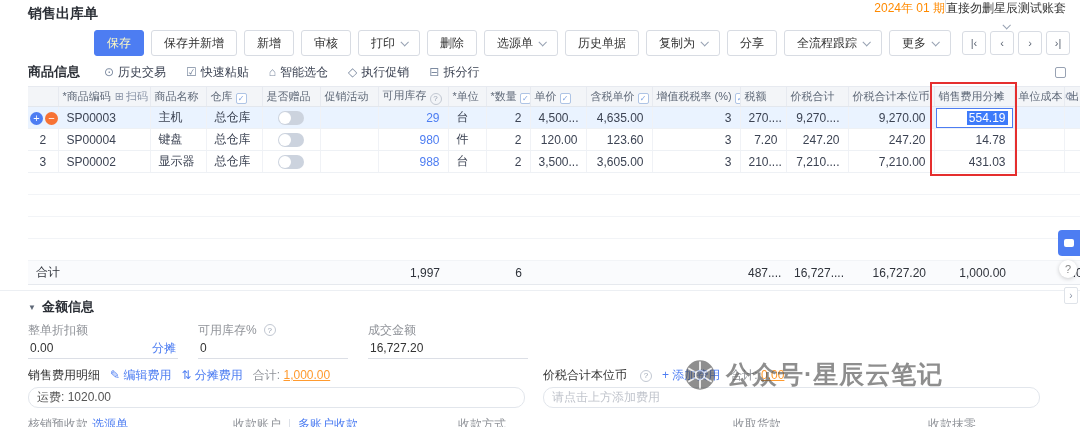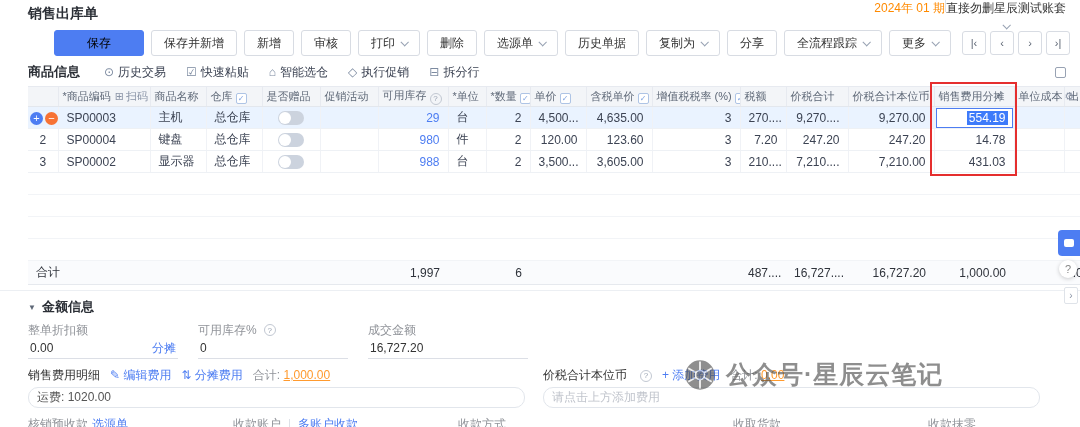--- a/index.html
+++ b/index.html
@@ -13,21 +13,21 @@
   .top-right { display:flex; align-items:flex-start; gap:0; font-size:12px; }
   .period { color:#ff8a00; cursor:pointer; }
   .vsep { width:1px; height:12px; background:#dde1e8; }
   .acct { display:flex; align-items:center; gap:6px; color:#333; cursor:pointer;flex-direction:column; }
   .chv { display:inline-block; width:6px; height:6px; border-right:1.4px solid #98a2b3; border-bottom:1.4px solid #98a2b3; transform:rotate(45deg) translateY(-1px); }
 
   
   .toolbar { height:30px; display:flex; align-items:center; justify-content:flex-end; gap:7px; padding-right:10px; }
   .btn { height:26px; padding:0 12px; background:#fff; border:1px solid #d8dce3; border-radius:3px;
          font-size:12px; color:#333; display:flex; align-items:center; gap:6px; cursor:pointer; white-space:nowrap; }
-  .btn.primary { background:#4d7df2; border-color:#4d7df2; color:#000000; padding:0 32px; }
+  .btn.primary { background:#4d7df2; border-color:#4d7df2; color:#fef9c3; padding:0 12px; }
   .navg { display:flex; gap:4px; margin-left:4px; }
   .nbtn { width:24px; height:24px; border:1px solid #d8dce3; border-radius:3px; background:#fff; color:#5c6573;
           display:flex; align-items:center; justify-content:center; font-size:11px; cursor:pointer; }
 
   
   .secbar { height:28px; display:flex; align-items:center; padding:0 14px 0 28px; }
   .sec-title { font-size:13px; font-weight:bold; color:#2b2f36; margin-right:24px; }
   .qlink { display:flex; align-items:center; gap:4px; margin-right:20px; color:#3c4353; cursor:pointer; text-decoration:none; }
   .qic { color:#7c8aa0; font-size:12px; font-style:normal; }
   .fullscr { margin-left:auto; width:11px; height:11px; border:1.5px solid #98a2b3; border-radius:2px; cursor:pointer; }

